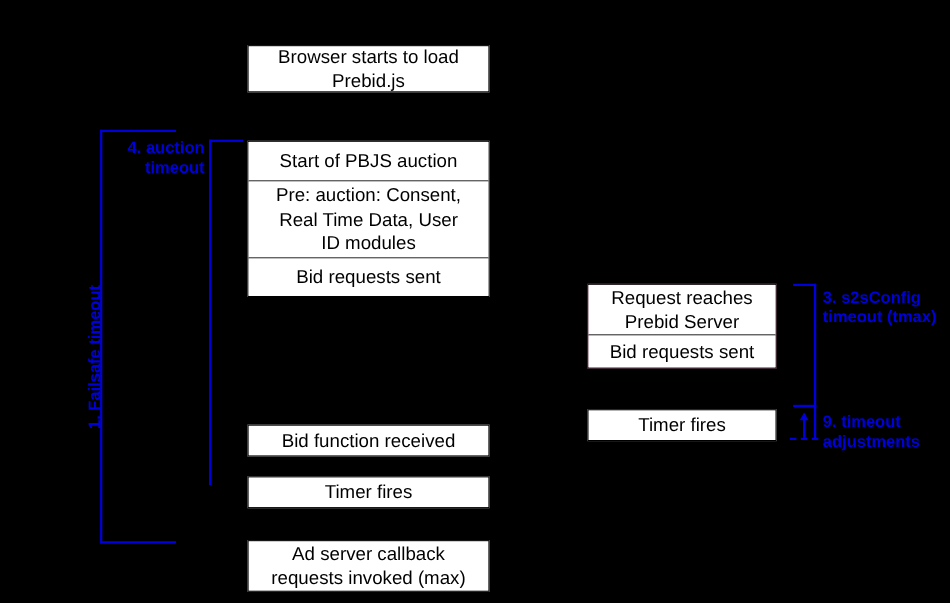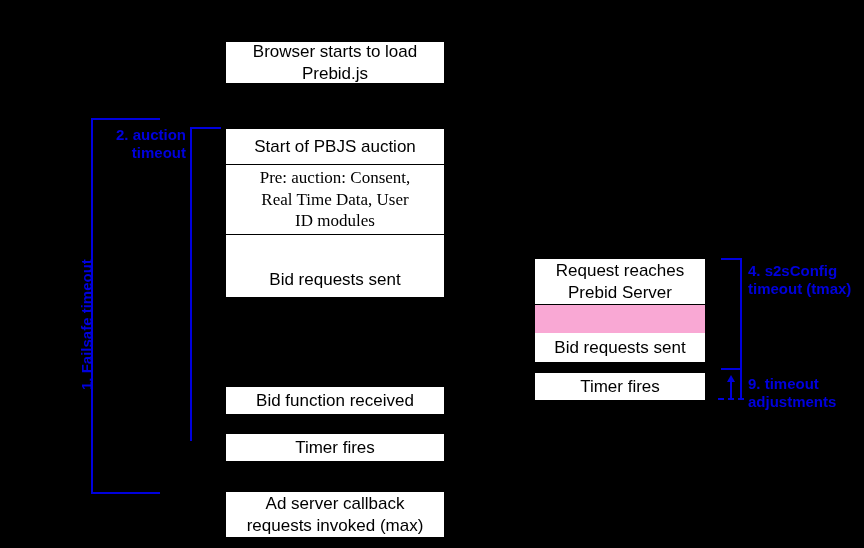--- a/index.html
+++ b/index.html
@@ -39,21 +39,21 @@
     box-sizing: border-box;
   }
   .stack .box {
     position: relative;
     left: auto; top: auto;
     width: 100%;
     border: none;
     border-bottom: 1px solid #000000;
     flex: none;
   }
-  .stack .box:last-child { border-bottom: none; margin-top: 28px; }
+  .stack .box:last-child { border-bottom: none; }
 
   .anno {
     position: absolute;
     color: #0000dd;
     font-weight: bold;
     font-size: 15px;
     line-height: 1.2;
     font-family: "Liberation Sans", sans-serif;
     white-space: pre-line;
   }
@@ -96,21 +96,21 @@
 </head>
 <body>
 
 <div id="canvas">
 
   <div class="box" style="left:225px; top:41px; width:220px; height:43px;">Browser starts to load
 Prebid.js</div>
 
   <div class="stack" style="left:225px; top:128px; width:220px; height:142px; border:1px solid #000000; background:#ffffff;">
     <div class="box" style="height:36px;">Start of PBJS auction</div>
-    <div class="box" style="height:70px;font-family:Liberation Serif, serif;">Pre: auction: Consent,
+    <div class="box" style="height:70px;">Pre: auction: Consent,
 Real Time Data, User
 ID modules</div>
     <div class="box" style="height:34px;">Bid requests sent</div>
   </div>
 
   <div class="box" style="left:225px; top:386px; width:220px; height:29px;">Bid function received</div>
 
   <div class="box" style="left:225px; top:433px; width:220px; height:29px;">Timer fires</div>
 
   <div class="box" style="left:225px; top:491px; width:220px; height:47px;">Ad server callback
@@ -124,27 +124,27 @@
 
   <div class="box" style="left:534px; top:372px; width:172px; height:29px;">Timer fires</div>
 
   <div class="hline" style="left:91px; top:118px; width:69px;"></div>
   <div class="vline" style="left:91px; top:118px; height:376px;"></div>
   <div class="hline" style="left:91px; top:492px; width:69px;"></div>
   <div class="rot-label" style="left:78px; top:390px;">1. Failsafe timeout</div>
 
   <div class="hline" style="left:190px; top:127px; width:31px;"></div>
   <div class="vline" style="left:190px; top:127px; height:314px;"></div>
-  <div class="anno anno-center" style="left:104px; top:126px; width:82px; text-align:right;">2. auction
+  <div class="anno anno-center" style="left:104px; top:126px; width:82px; text-align:right;">4. auction
 timeout</div>
 
   <div class="hline" style="left:721px; top:258px; width:21px;"></div>
   <div class="vline" style="left:740px; top:258px; height:112px;"></div>
   <div class="hline" style="left:721px; top:368px; width:21px;"></div>
-  <div class="anno anno-right" style="left:748px; top:262px; width:116px;">4. s2sConfig
+  <div class="anno anno-right" style="left:748px; top:262px; width:116px;">3. s2sConfig
 timeout (tmax)</div>
 
   <div class="arrow-up" style="left:727px; top:375px;"></div>
   <div class="vline" style="left:730px; top:381px; height:17px;"></div>
   <div class="dashed" style="left:718px; top:398px; width:26px;"></div>
   <div class="vline" style="left:740px; top:368px; height:32px;"></div>
   <div class="anno anno-right" style="left:748px; top:375px; width:116px;">9. timeout
 adjustments</div>
 
 </div>

